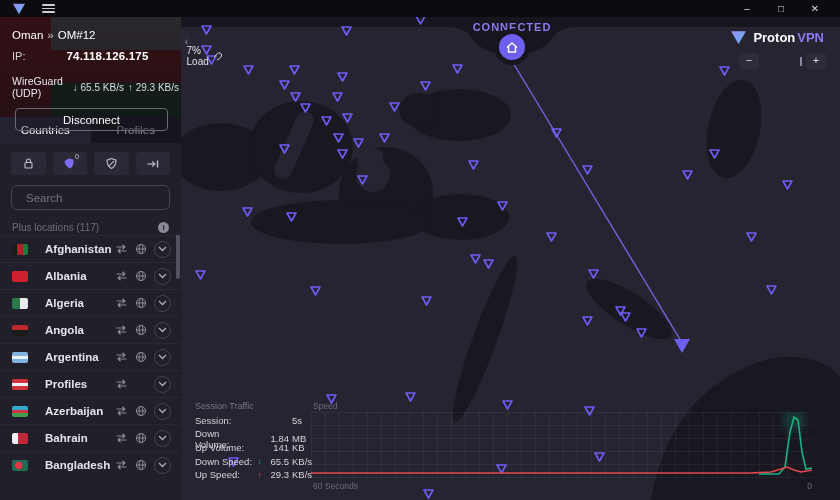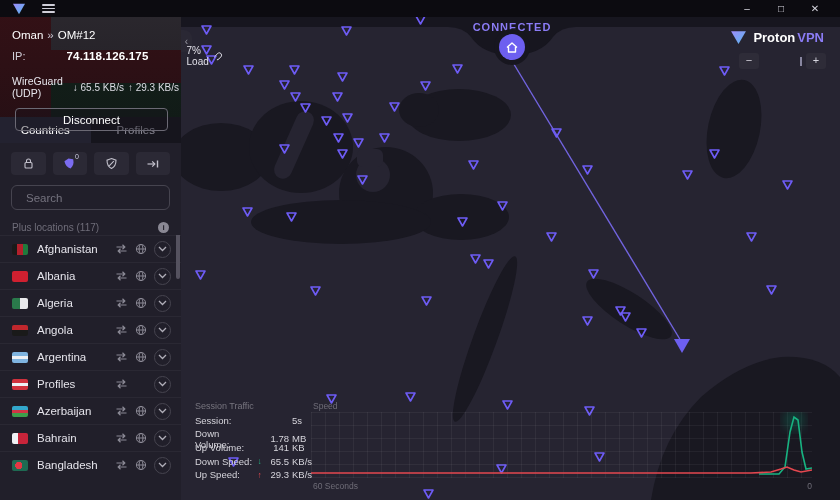--- a/index.html
+++ b/index.html
@@ -62,21 +62,21 @@
   .info-dot { margin-left:auto; width:11px; height:11px; border-radius:50%; background:#8a8894;
     color:#211f2a; font-size:8px; font-weight:bold; display:flex; align-items:center;
     justify-content:center; cursor:pointer; }
 
   .clist { position:relative; overflow:hidden; height:268px; }
   .scroll-thumb { position:absolute; right:1px; top:-16px; width:4px; height:60px; border-radius:2px;
     background:#55525f; z-index:5;}
   .crow { display:flex; align-items:center; height:27px; padding:0 10px 0 12px;
     border-top:1px solid rgba(255,255,255,.045); cursor:pointer; }
   .flag { width:16px; height:11px; border-radius:2px; flex:0 0 16px; }
-  .cname { margin-left:9px; font-size:11.5px; color:#e4e3ea; }
+  .cname { margin-left:17px; font-size:11.5px; color:#e4e3ea;font-weight:bold; }
   .cicons { margin-left:auto; display:flex; align-items:center; gap:7px; }
   .chev { width:17px; height:17px; border-radius:50%; border:1px solid #46444f; display:flex;
     align-items:center; justify-content:center; }
 
   
   .map { position:absolute; left:181px; top:17px; right:0; bottom:0; background:#262431; z-index:10; }
   .map svg.layer { position:absolute; left:0; top:0; }
   .connected-label { position:absolute; left:271px; top:4px; width:120px; text-align:center;
     font-size:11px; font-weight:bold; letter-spacing:1px; color:#8b7cf5; z-index:6;}
   .home-pill { position:absolute; left:318px; top:17px; width:26px; height:26px; border-radius:50%;
@@ -642,21 +642,21 @@
   <div class="srow">
     <span class="lab">Session:</span>
     <span class="arr"></span>
     <span class="val"></span>
     <span class="unit">5s</span>
   </div>
 
   <div class="srow">
     <span class="lab">Down Volume:</span>
     <span class="arr"></span>
-    <span class="val">1.78</span>
+    <span class="val">1.84</span>
     <span class="unit">MB</span>
   </div>
 
   <div class="srow">
     <span class="lab">Up Volume:</span>
     <span class="arr"></span>
     <span class="val">141</span>
     <span class="unit">KB</span>
   </div>
 

